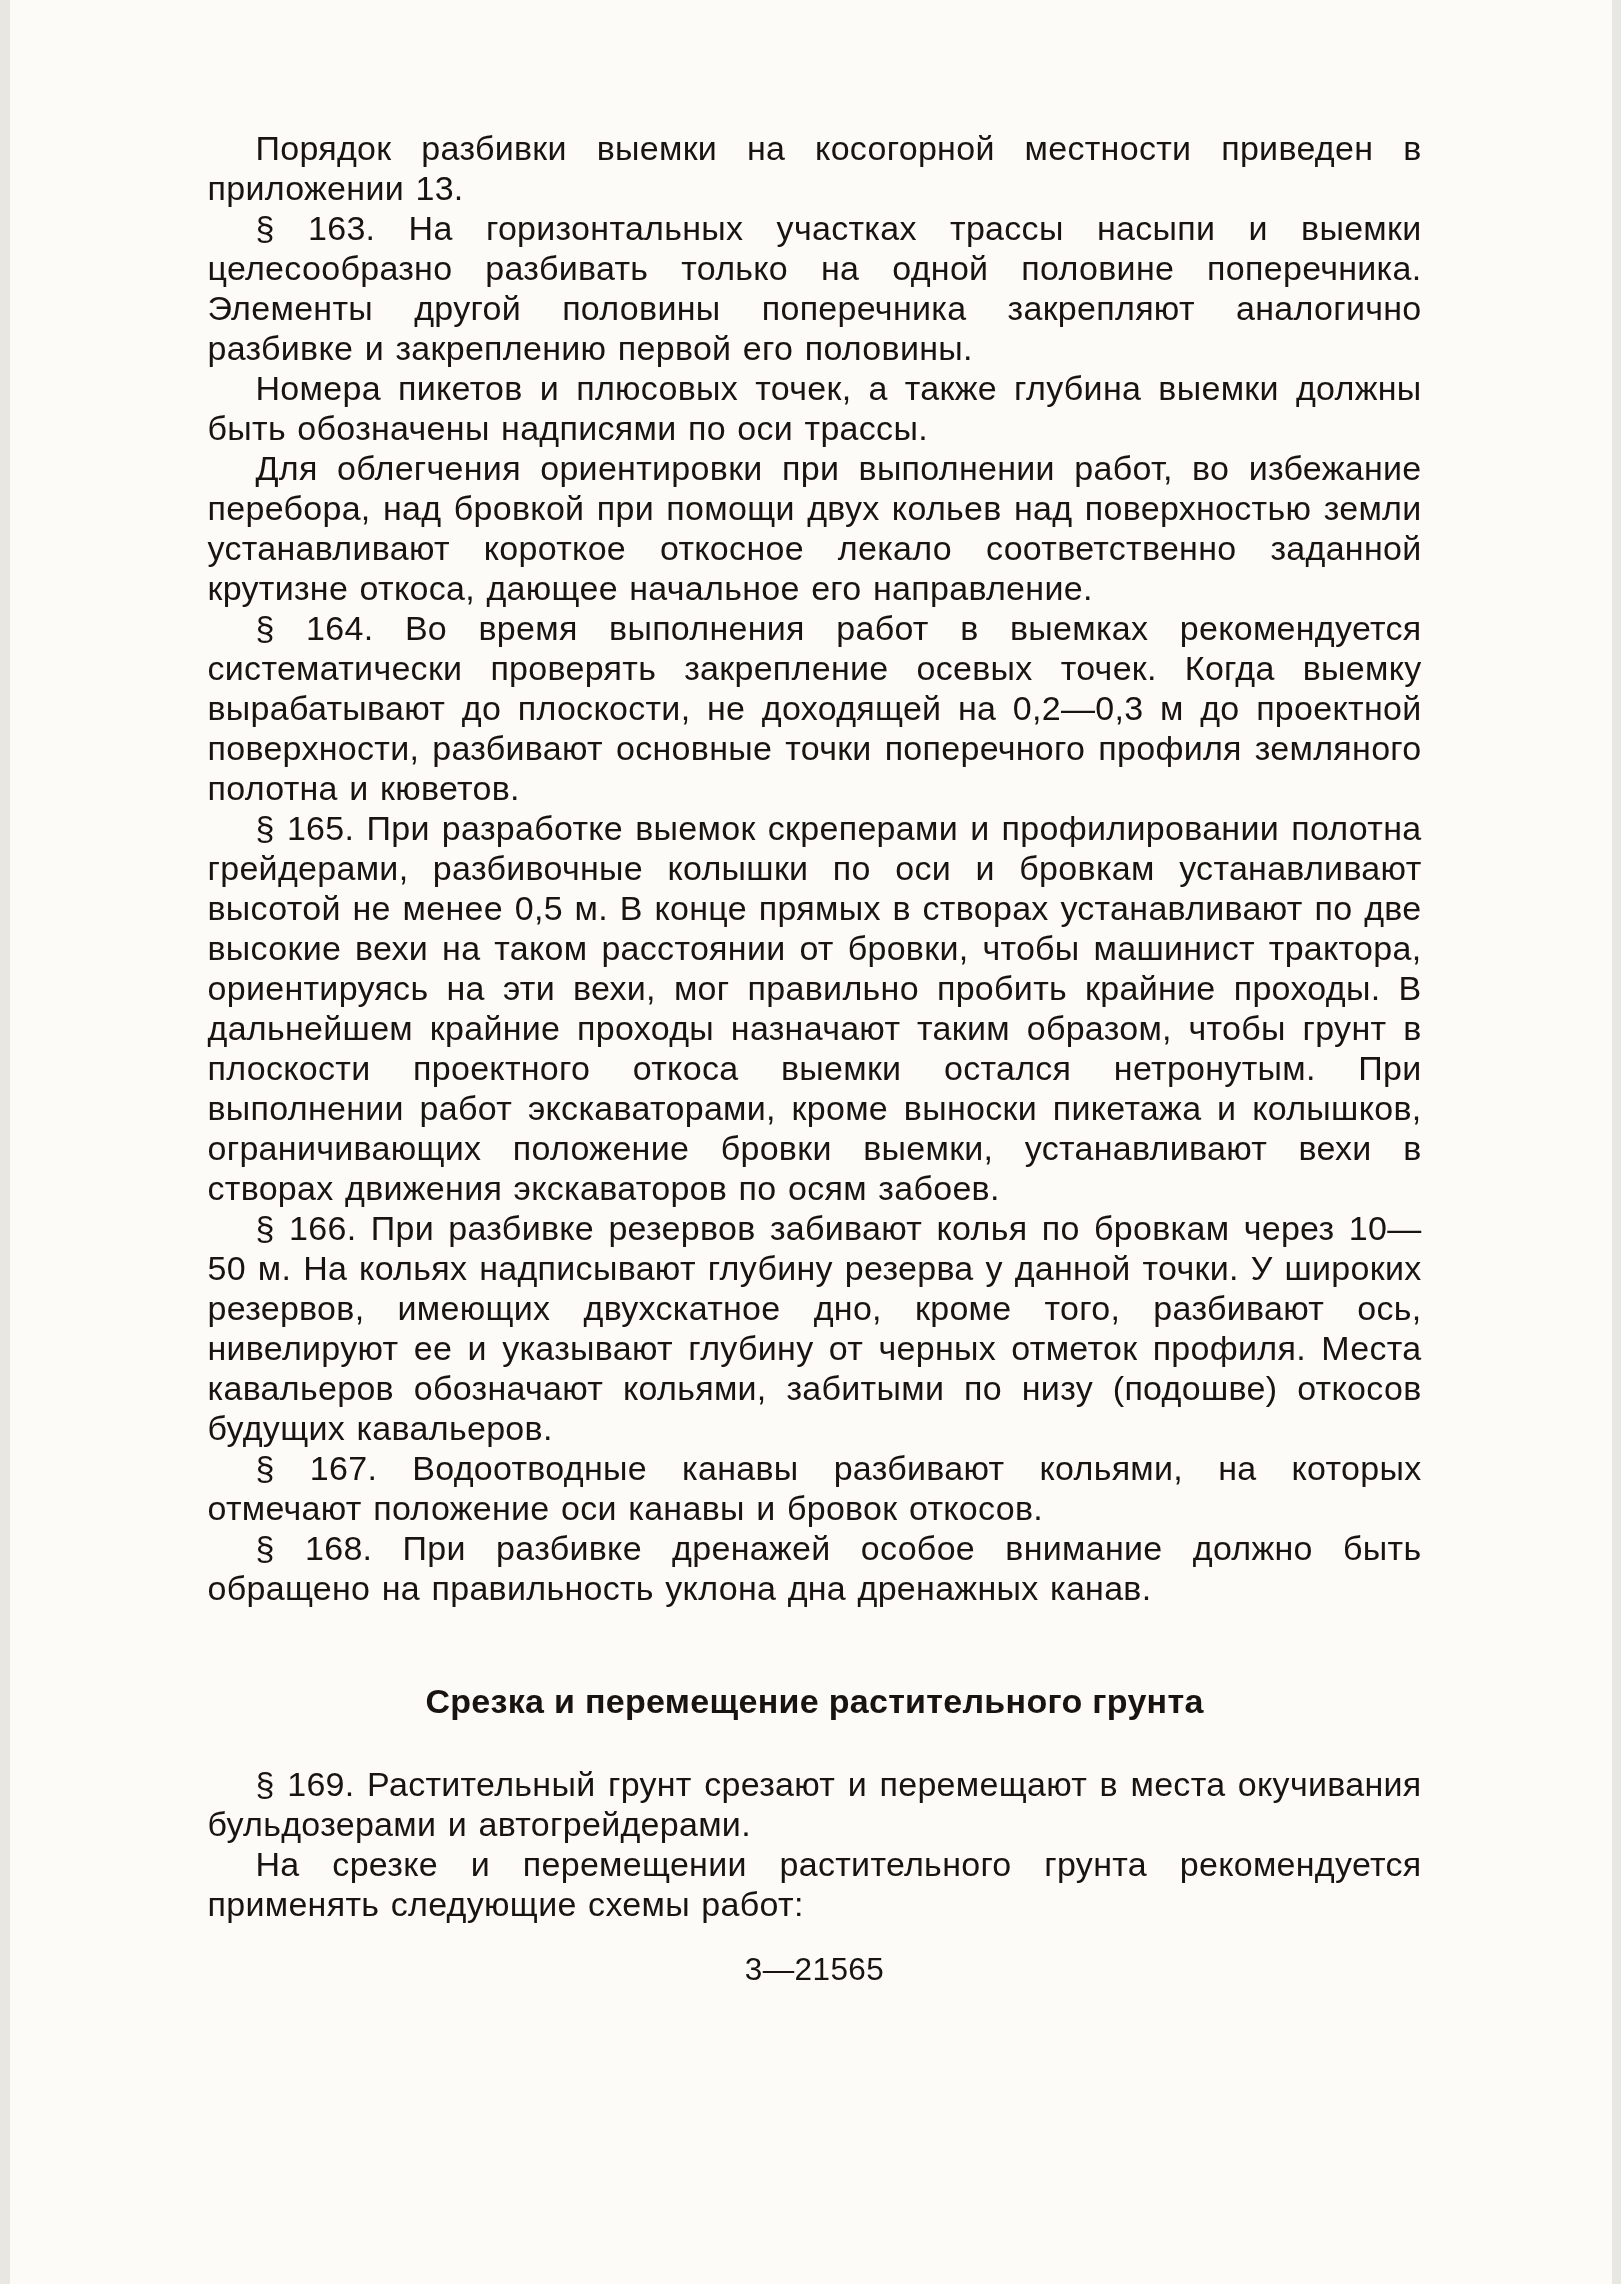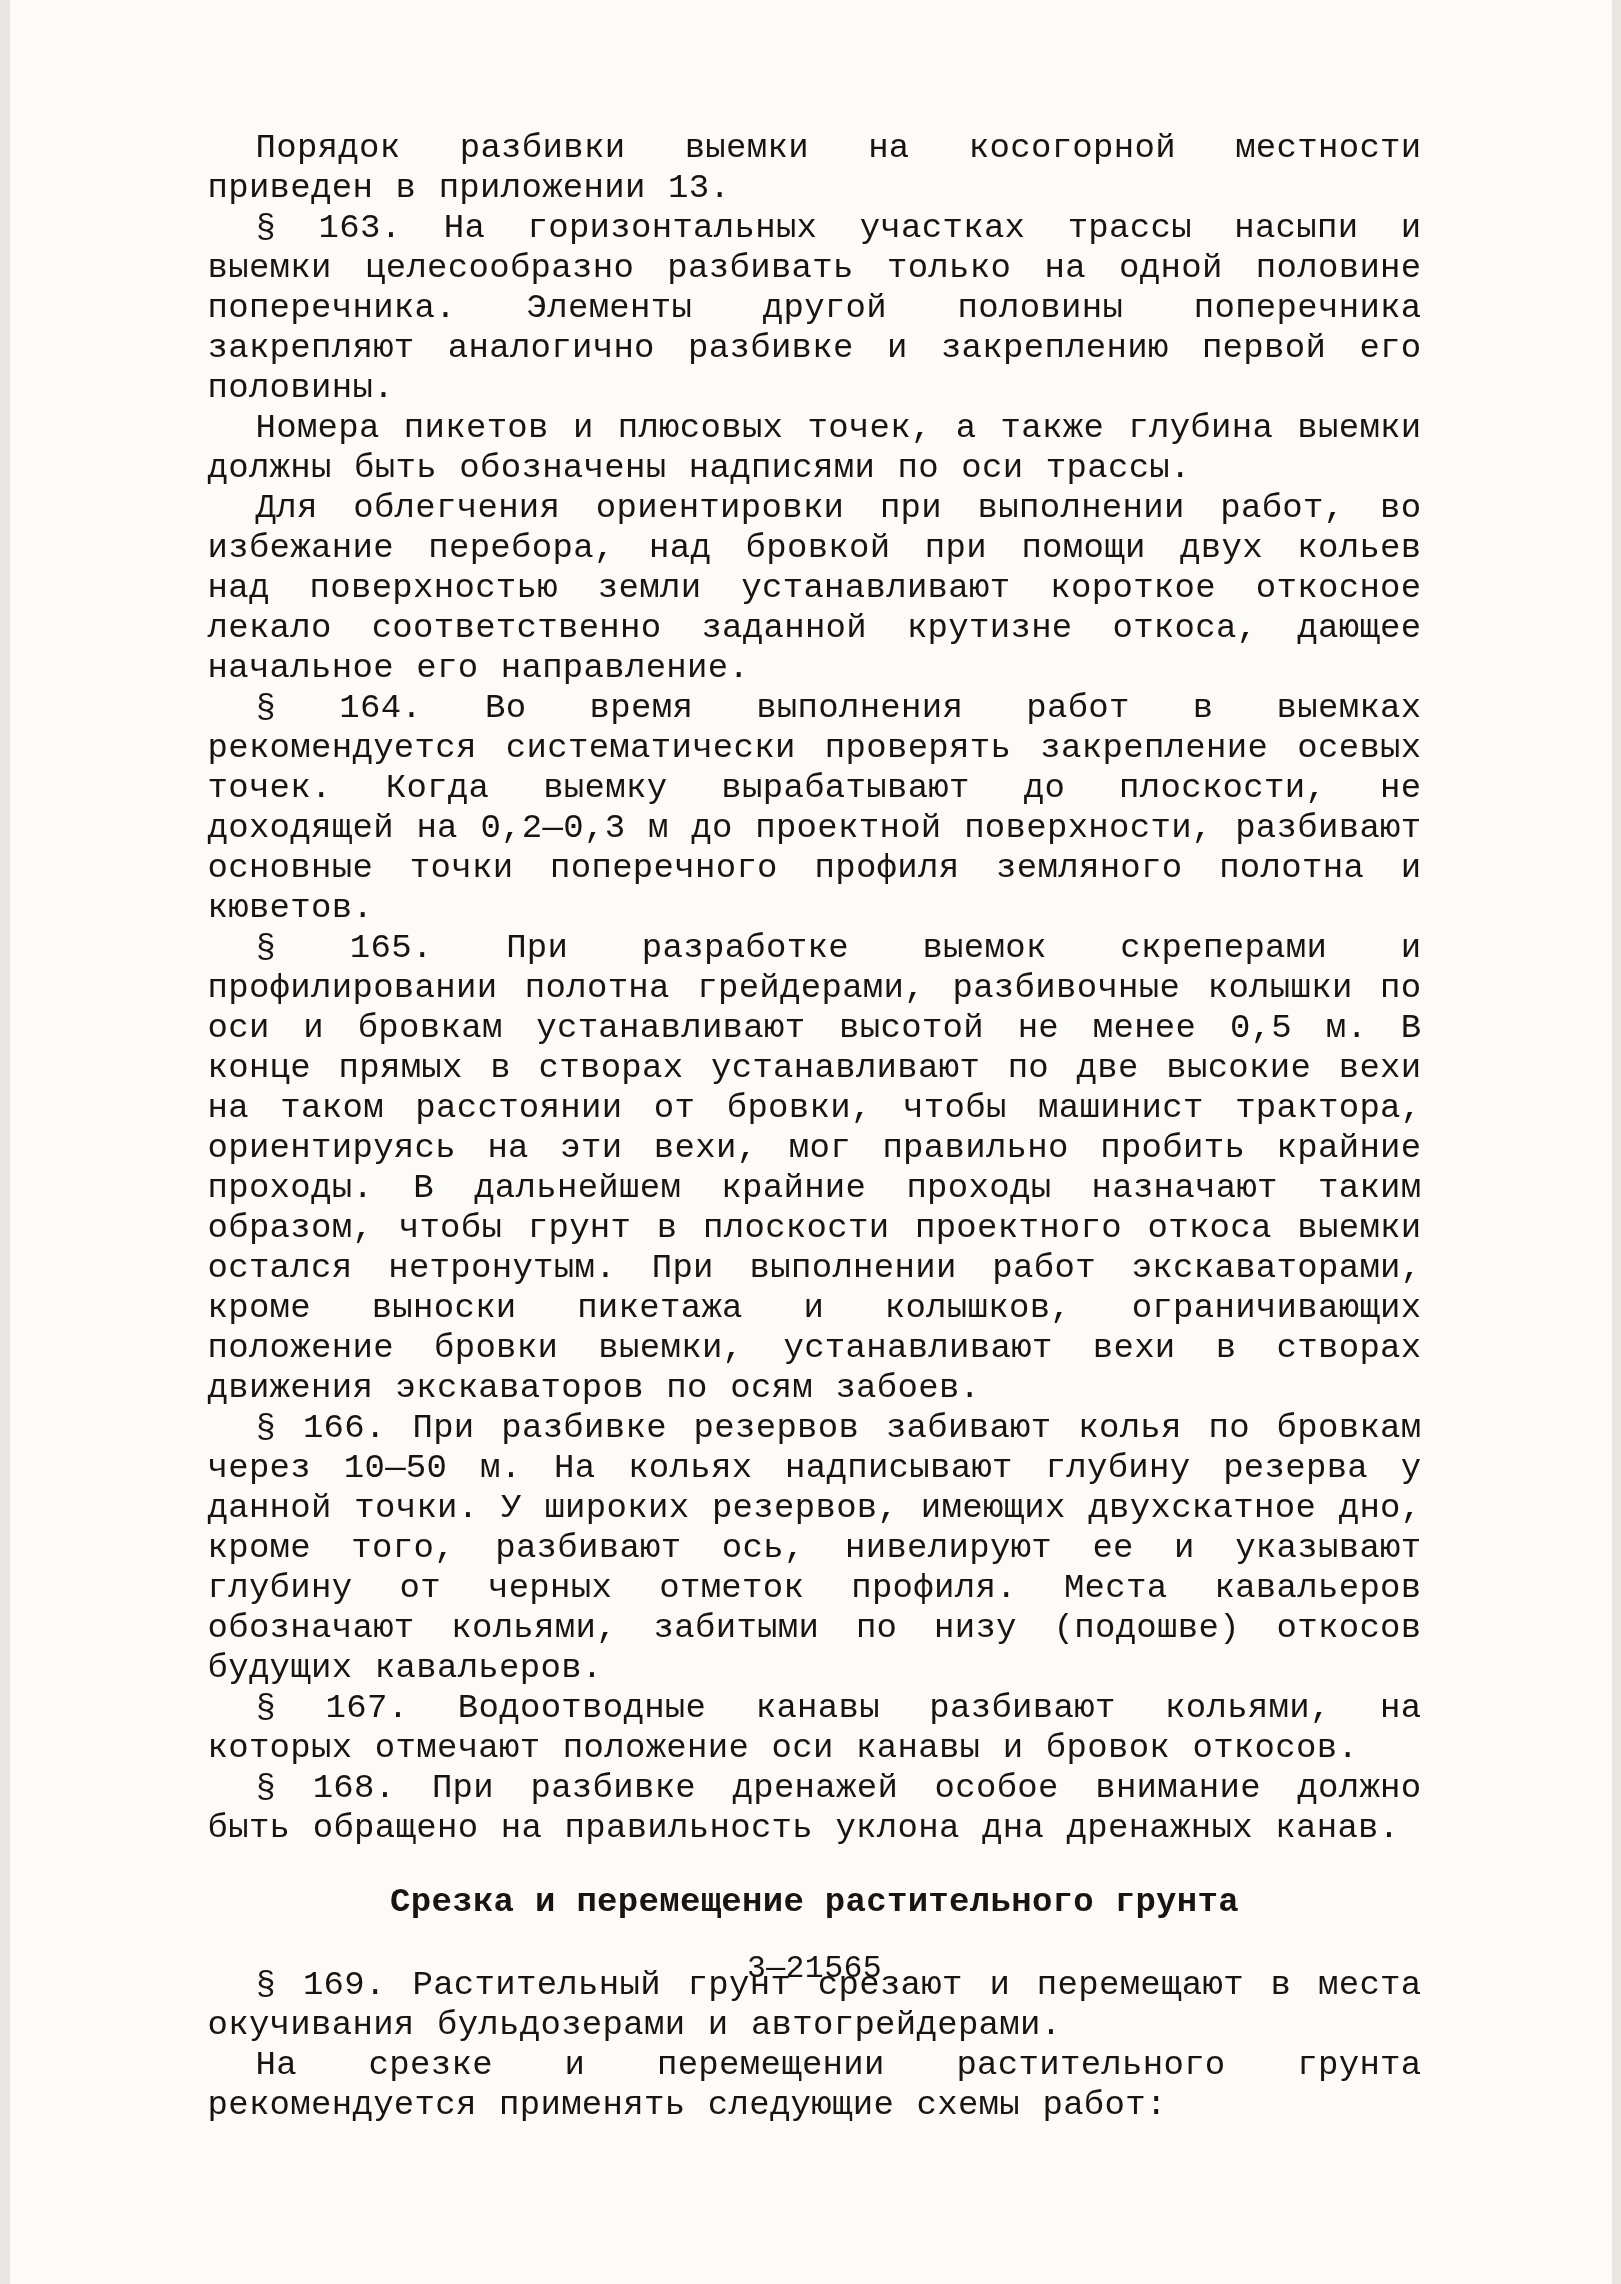--- a/index.html
+++ b/index.html
@@ -8,21 +8,21 @@
     padding: 0;
     background: #e9e7e1;
   }
   .page {
     position: relative;
     width: 1602px;
     height: 2284px;
     margin: 0 auto;
     background: #fcfbf7;
     overflow: hidden;
-    font-family: Liberation Mono, monospace;
+    font-family: Liberation Sans, sans-serif;
     color: #171411;
   }
   .text-block {
     position: absolute;
     left: 198px;
     top: 128px;
     width: 1214px;
     font-size: 34px;
     line-height: 40px;
     text-align: justify;
@@ -31,21 +31,21 @@
     margin: 0;
     text-indent: 48px;
     letter-spacing: 0.3px;
     word-spacing: 1.7px;
   }
   .section-heading {
     font-size: 34px;
     font-weight: bold;
     text-align: center;
     text-indent: 0;
-    margin: 34px 0 43px 0;
+    margin: 73px 0 43px 0;
     letter-spacing: 0.3px;
   }
   .page-footer {
     position: absolute;
     left: 198px;
     top: 1951px;
     width: 1214px;
     display: flex;
     justify-content: center;
     align-items: baseline;

